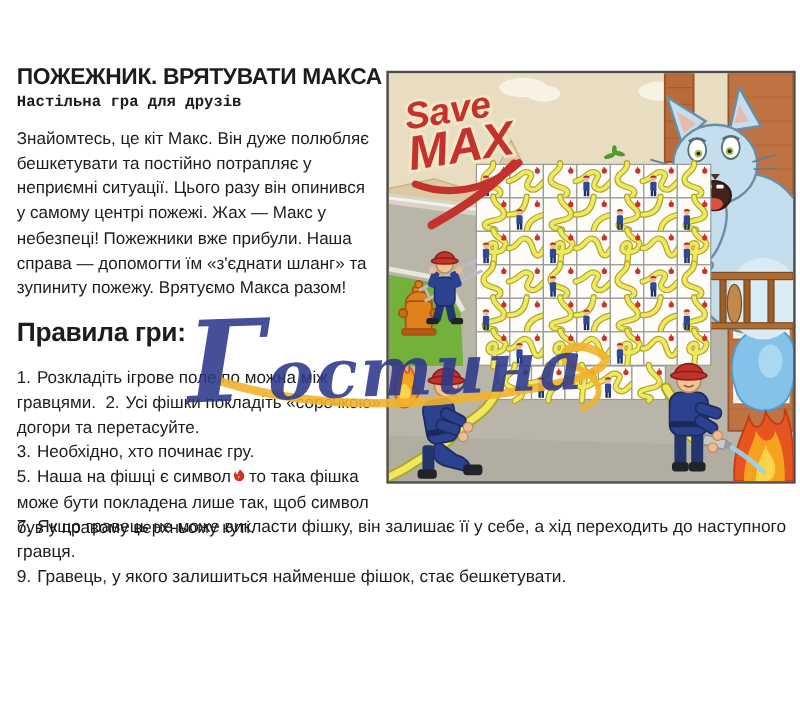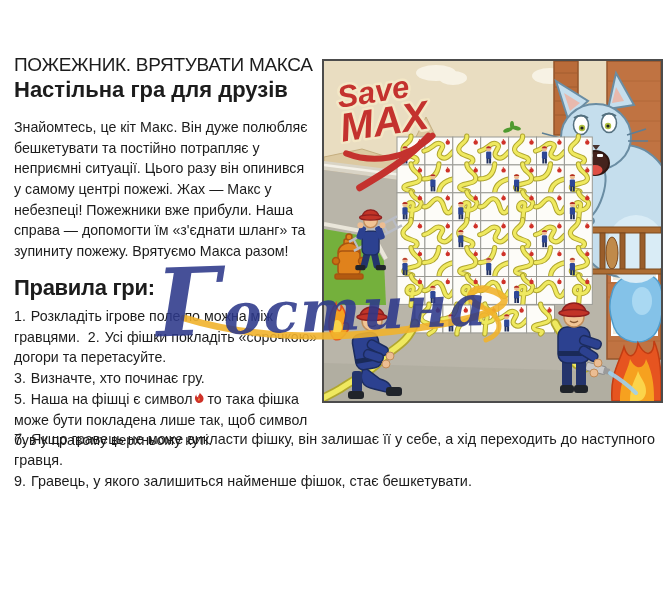--- a/index.html
+++ b/index.html
@@ -3,24 +3,24 @@
 <meta charset="utf-8">
 <style>
   html,body{margin:0;padding:0;}
   body{
     width:667px;height:600px;position:relative;overflow:hidden;
     background:#ffffff;color:#1c1c1c;
     font-family:"Liberation Sans", sans-serif;
     -webkit-font-smoothing:antialiased;
   }
   .left-col{position:absolute;left:14px;top:54px;width:308px;}
-  .title{font-size:19px;font-weight:normal;line-height:1.18;letter-spacing:-.3px;margin:0;}
-  .subtitle{font-size:22px;font-weight:bold;line-height:1.2;margin:1px 0 0 0;}
+  .title{font-size:19px;font-weight:bold;line-height:1.18;letter-spacing:-.3px;margin:0;}
+  .subtitle{font-size:13px;font-weight:bold;line-height:1.2;margin:1px 0 0 0;font-family:Liberation Mono, monospace;}
   .intro{font-size:14.2px;line-height:1.46;margin:13px 12px 0 0;}
-  .rules-heading{font-size:22px;font-weight:bold;margin:13px 0 5px 0;letter-spacing:-.3px;}
+  .rules-heading{font-size:22px;font-weight:bold;margin:13px 0 15px 0;letter-spacing:-.3px;}
   .rule-p{font-size:14.2px;line-height:1.46;margin:0;}
   .rule-num{margin-right:5px;}
   .wide-rules{position:absolute;left:14px;top:429px;width:648px;}
   .wide-rules .rule-p{font-size:14.4px;line-height:1.455;}
   .flame-inline{display:inline-block;width:11px;height:14px;vertical-align:-2px;margin:0 2px;}
   
   .box-art{
     position:absolute;left:322px;top:59px;width:341px;height:344px;
     border:2px solid #4c4c4c;box-sizing:border-box;background:#e9ddc1;overflow:hidden;
   }
@@ -44,21 +44,21 @@
   <h1 class="title">ПОЖЕЖНИК. ВРЯТУВАТИ МАКСА</h1>
   <h2 class="subtitle">Настільна гра для друзів</h2>
   <p class="intro">Знайомтесь, це кіт Макс. Він дуже полюбляє бешкетувати та постійно потрапляє у неприємні ситуації. Цього разу він опинився у самому центрі пожежі. Жах — Макс у небезпеці! Пожежники вже прибули. Наша справа — допомогти їм «з'єднати шланг» та зупиниту пожежу. Врятуємо Макса разом!</p>
   <h3 class="rules-heading">Правила гри:</h3>
 
   <p class="rule-p">
     <span class="rule-num">1.</span><span>Розкладіть ігрове поле по можна між гравцями.</span>
     &nbsp;<span class="rule-num">2.</span><span>Усі фішки покладіть «сорочкою» догори та перетасуйте.</span>
   </p>
   <p class="rule-p">
-    <span class="rule-num">3.</span><span>Визначте, хто починає гру.</span>
+    <span class="rule-num">3.</span><span>Необхідно, хто починає гру.</span>
   </p>
   <p class="rule-p">
     <span class="rule-num">5.</span><span>Наша на фішці є символ</span><svg class="flame-inline" viewBox="0 0 11 14">
         <path d="M5.5,0.6 C6.6,2.6 3.2,3.4 4.4,5.4 C2.2,4.8 2.0,3.4 2.6,2.2 C0.8,3.8 0.4,6.6 1.6,8.8 C2.8,11.0 5.2,11.6 7.2,10.6 C9.4,9.5 10.2,6.8 9.0,4.6 C8.2,3.1 6.6,2.0 5.5,0.6 Z" fill="#cf3128"></path>
         <path d="M5.6,6.2 C6.4,7.4 4.6,7.8 5.4,9.2 C4.2,8.8 3.8,7.6 4.4,6.6 Z" fill="#f29a3a"></path>
       </svg><span>то така фішка може бути покладена лише так, щоб символ був у правому верхньому куті.</span>
   </p>
 </div>
 
 <div class="box-art">

